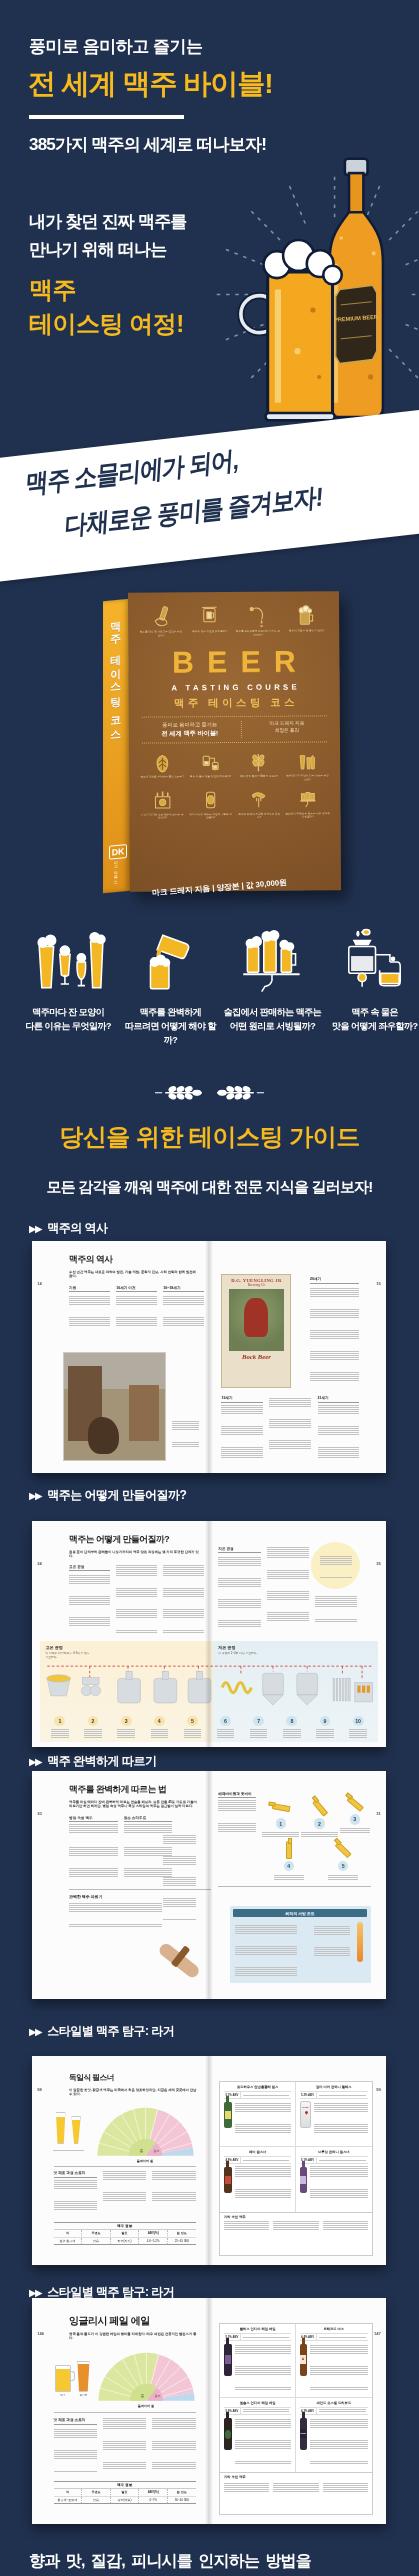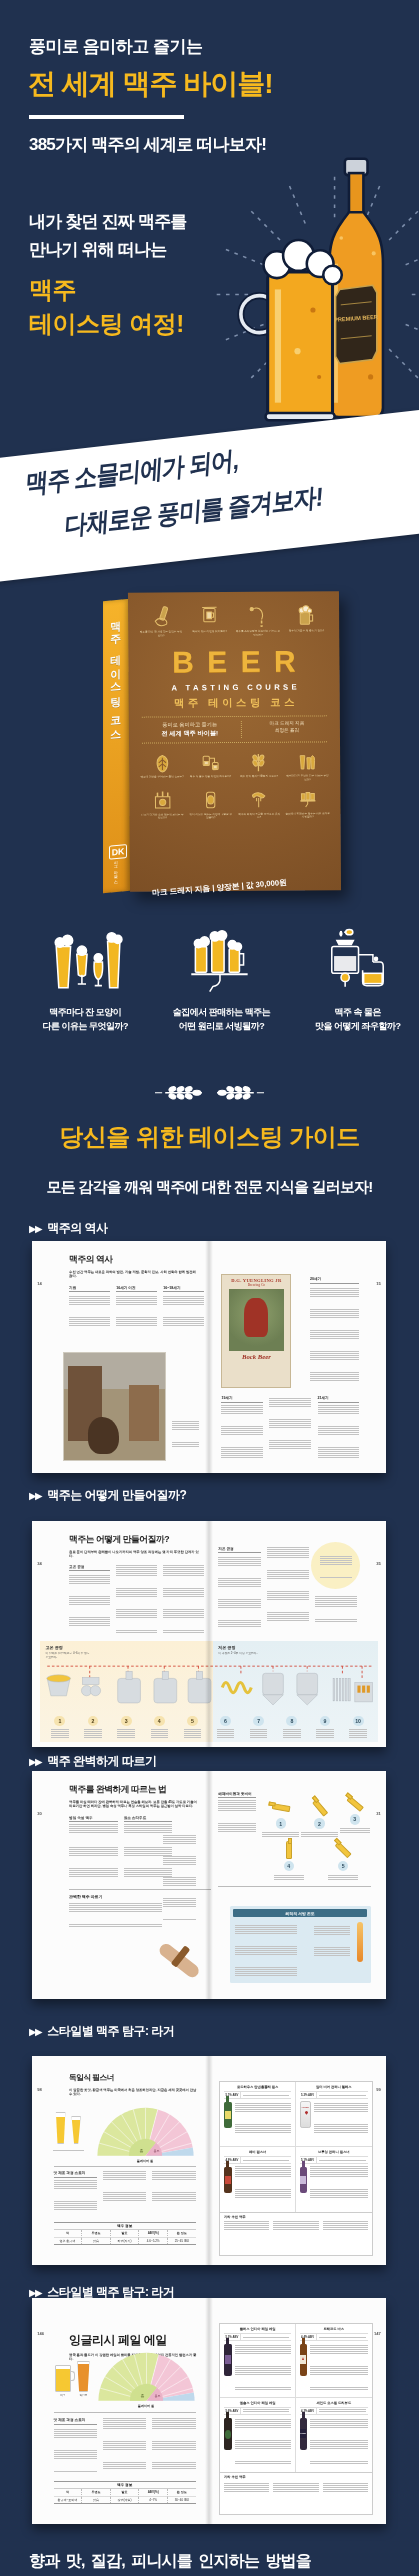--- a/index.html
+++ b/index.html
@@ -358,20 +358,33 @@
             <circle cx="68" cy="48" r="9" fill="#fff"></circle>
           <path d="M92,70 q-2,30 8,34 q10,-4 8,-34 Z" fill="#f2b722"></path>
             <path d="M100,104 v12 m-7,0 h14"></path>
             <circle cx="100" cy="62" r="8" fill="#fff"></circle>
           <path d="M118,30 l4,90 h16 l4,-90 Z" fill="#f2b722"></path>
             <circle cx="126" cy="22" r="9" fill="#fff"></circle>
             <circle cx="138" cy="26" r="8" fill="#fff"></circle>
         </g>
       </svg>
       <div class="feat-cap"><span>맥주마다 잔 모양이</span><br><span>다른 이유는 무엇일까?</span></div>
+    </div>
+    <div class="feat">
+      <svg width="77" height="72" viewBox="0 0 150 140">
+        <g stroke="#fff" stroke-width="3" fill="none">
+          <path d="M60,18 l44,16 q8,3 6,10 l-6,14 q-3,7 -11,4 l-44,-16 q6,-16 11,-28 Z" fill="#f2b722"></path>
+          <path d="M54,46 q-6,18 2,22" stroke="#f2b722" stroke-width="8"></path>
+          <rect x="36" y="72" width="36" height="50" rx="3" fill="#f2b722"></rect>
+          <circle cx="44" cy="70" r="8" fill="#fff"></circle>
+            <circle cx="56" cy="66" r="9" fill="#fff"></circle>
+            <circle cx="66" cy="71" r="7" fill="#fff"></circle>
+        </g>
+      </svg>
+      <div class="feat-cap"><span>맥주를 완벽하게</span><br><span>따르려면 어떻게 해야 할까?</span></div>
     </div>
     <div class="feat">
       <svg width="82" height="72" viewBox="0 0 160 140">
         <g stroke="#fff" stroke-width="3" fill="none">
           <rect x="30" y="40" width="22" height="50" rx="2" fill="#f2b722"></rect>
             <circle cx="36" cy="34" r="8" fill="#fff"></circle>
             <circle cx="48" cy="30" r="9" fill="#fff"></circle>
           <rect x="62" y="26" width="24" height="64" rx="2" fill="#f2b722"></rect>
             <circle cx="68" cy="20" r="9" fill="#fff"></circle>
             <circle cx="82" cy="18" r="9" fill="#fff"></circle>
@@ -813,21 +826,21 @@
     </div>
   </div>
 
   <div class="abs sec-h" style="top:2284px;">
     <span class="arr">▶▶</span>
     <span>스타일별 맥주 탐구: 라거</span>
   </div>
   <div class="abs spread" style="top:2298px;height:226px;">
     <div class="pg pg-l">
       <div class="pgnum" style="left:5.2px;top:33px;">146</div>
-      <div class="pg-title" style="margin-left:21.6px;margin-top:21px;font-size:12px;">잉글리시 페일 에일</div>
+      <div class="pg-title" style="margin-left:21.6px;margin-top:3px;font-size:10px;">잉글리시 페일 에일</div>
       <div class="pg-sub" style="margin-left:21.6px;width:129px;">영국 홉과 몰트가 이 강렬한 에일의 풍미를 지배한다. 매우 세련된 전통적인 밸런스가 좋다.</div>
       <div style="position:absolute;left:23px;top:63px;display:flex;gap:6.2px;align-items:flex-end;">
         <div style="position:relative;">
           <div class="glass" style="width:15.5px;height:27px;border-radius:1px;"></div>
           <div style="position:absolute;right:-4.1px;top:6.2px;width:4.1px;height:10.3px;border:1px solid #c8c8c8;border-left:none;border-radius:0 3.1px 3.1px 0;"></div>
           <div style="font-size:2.6px;text-align:center;color:#333;margin-top:1px;">머그</div>
         </div>
         <div>
           <div class="glass" style="width:13.4px;height:31px;clip-path:polygon(4% 0,96% 0,82% 100%,18% 100%);background:linear-gradient(180deg,#fff 0 8%,#e8912c 8% 100%);"></div>
           <div style="font-size:2.6px;text-align:center;color:#333;margin-top:1px;">파인트</div>

